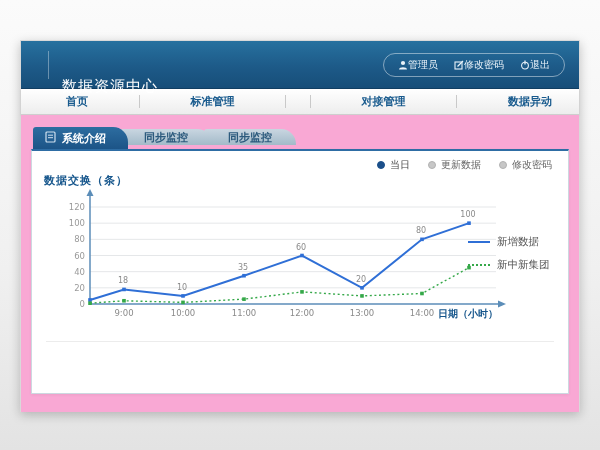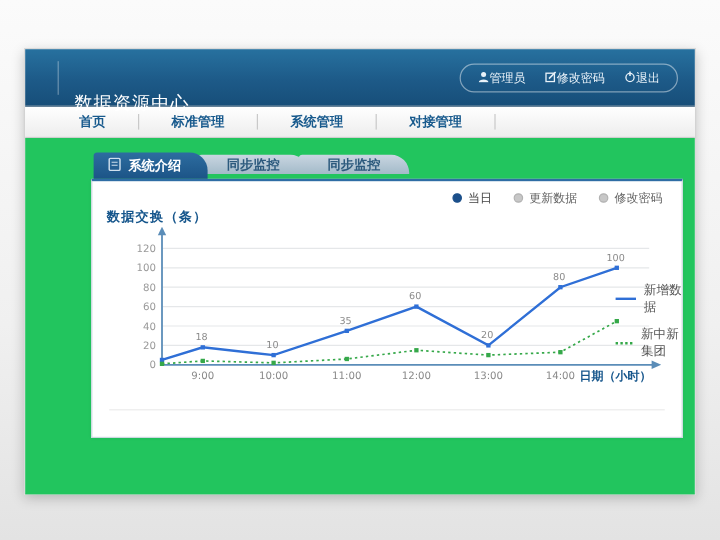--- a/index.html
+++ b/index.html
@@ -31,41 +31,41 @@
     display:flex; align-items:center; gap:16px;
     border:1px solid rgba(255,255,255,.45); border-radius:13px;
     padding:4px 14px; color:#e9f2f9; font-size:10px;
   }
   .hdr-act { display:flex; align-items:flex-end; gap:0; cursor:pointer; white-space:nowrap; }
   
   .nav {
     height:26px; display:flex; align-items:center;
     background:linear-gradient(180deg,#ffffff 0%,#ededed 100%);
     border-bottom:1px solid #cecece; box-shadow:0 1px 2px rgba(0,0,0,.08);
-    font-size:11px; font-weight:bold; color:#185a8d; padding-left:18px;
+    font-size:11px; font-weight:bold; color:#185a8d; padding-left:18px;justify-content:space-between;
   }
   .nav-item { padding:0 27px; cursor:pointer; line-height:25px; }
   .nav-div { width:1px; height:13px; background:#c9c9c9; }
   
-  .content { height:297px; background:#22c55e; padding-top:12px;padding-left:45px; }
+  .content { height:297px; background:#f9a8d4; padding-top:12px; }
   .tabstrip { display:flex; margin-left:12px; height:22px; position:relative; z-index:3; }
   .tab {
     height:22px; display:flex; align-items:center; gap:6px;
     font-size:11px; font-weight:bold; cursor:pointer;
     border-radius:3px 15px 0 0; padding:0 22px 0 12px;
   }
   .tab.active {
     background:linear-gradient(180deg,#2d6da0,#1c5487); color:#ffffff; z-index:3;
   }
   .tab.inactive {
     background:linear-gradient(180deg,#c9d6e1,#a3bac9); color:#2c5a7d;
     margin-left:-8px; height:16px; margin-top:2px; z-index:1; padding:0 24px;
   }
   .panel {
-    margin:0 10px; height:216px; background:#ffffff; position:relative;
+    margin:0 10px; height:245px; background:#ffffff; position:relative;
     border:1px solid #ccd8e0; border-top:2px solid #2e6da4;
     box-shadow:0 1px 3px rgba(0,0,0,.06);
     text-decoration:underline;
   }
   
   .range-group { position:absolute; top:7px; right:16px; display:flex; gap:18px; font-size:10px; color:#666; }
   .range-opt { display:flex; align-items:center; gap:5px; cursor:pointer; }
   .radio-dot { width:8px; height:8px; border-radius:50%; background:#c7c7c7; border:1px solid #b2b2b2; }
   .range-opt.selected .radio-dot { background:#1b4f8a; border-color:#1b4f8a; }
   .range-opt.selected { color:#444; }
@@ -120,24 +120,24 @@
         <span>退出</span>
       </span>
     </div>
   </div>
 
   <div class="nav">
     <span class="nav-item">首页</span>
     <span class="nav-div"></span>
     <span class="nav-item">标准管理</span>
     <span class="nav-div"></span>
-    <span class="nav-item">系统管理</span>
     <span class="nav-div"></span>
     <span class="nav-item">对接管理</span>
     <span class="nav-div"></span>
+    <span class="nav-item">数据异动</span>
   </div>
 
   <div class="content">
 
     <div class="tabstrip">
       <div class="tab active">
         <span>
           <svg width="11" height="12" viewBox="0 0 11 12">
               <rect x="1" y="1" width="9" height="10" rx="1" fill="none" stroke="#cfe0ee" stroke-width="1.2"></rect>
               <line x1="3" y1="4.2" x2="8" y2="4.2" stroke="#cfe0ee" stroke-width="1"></line>

